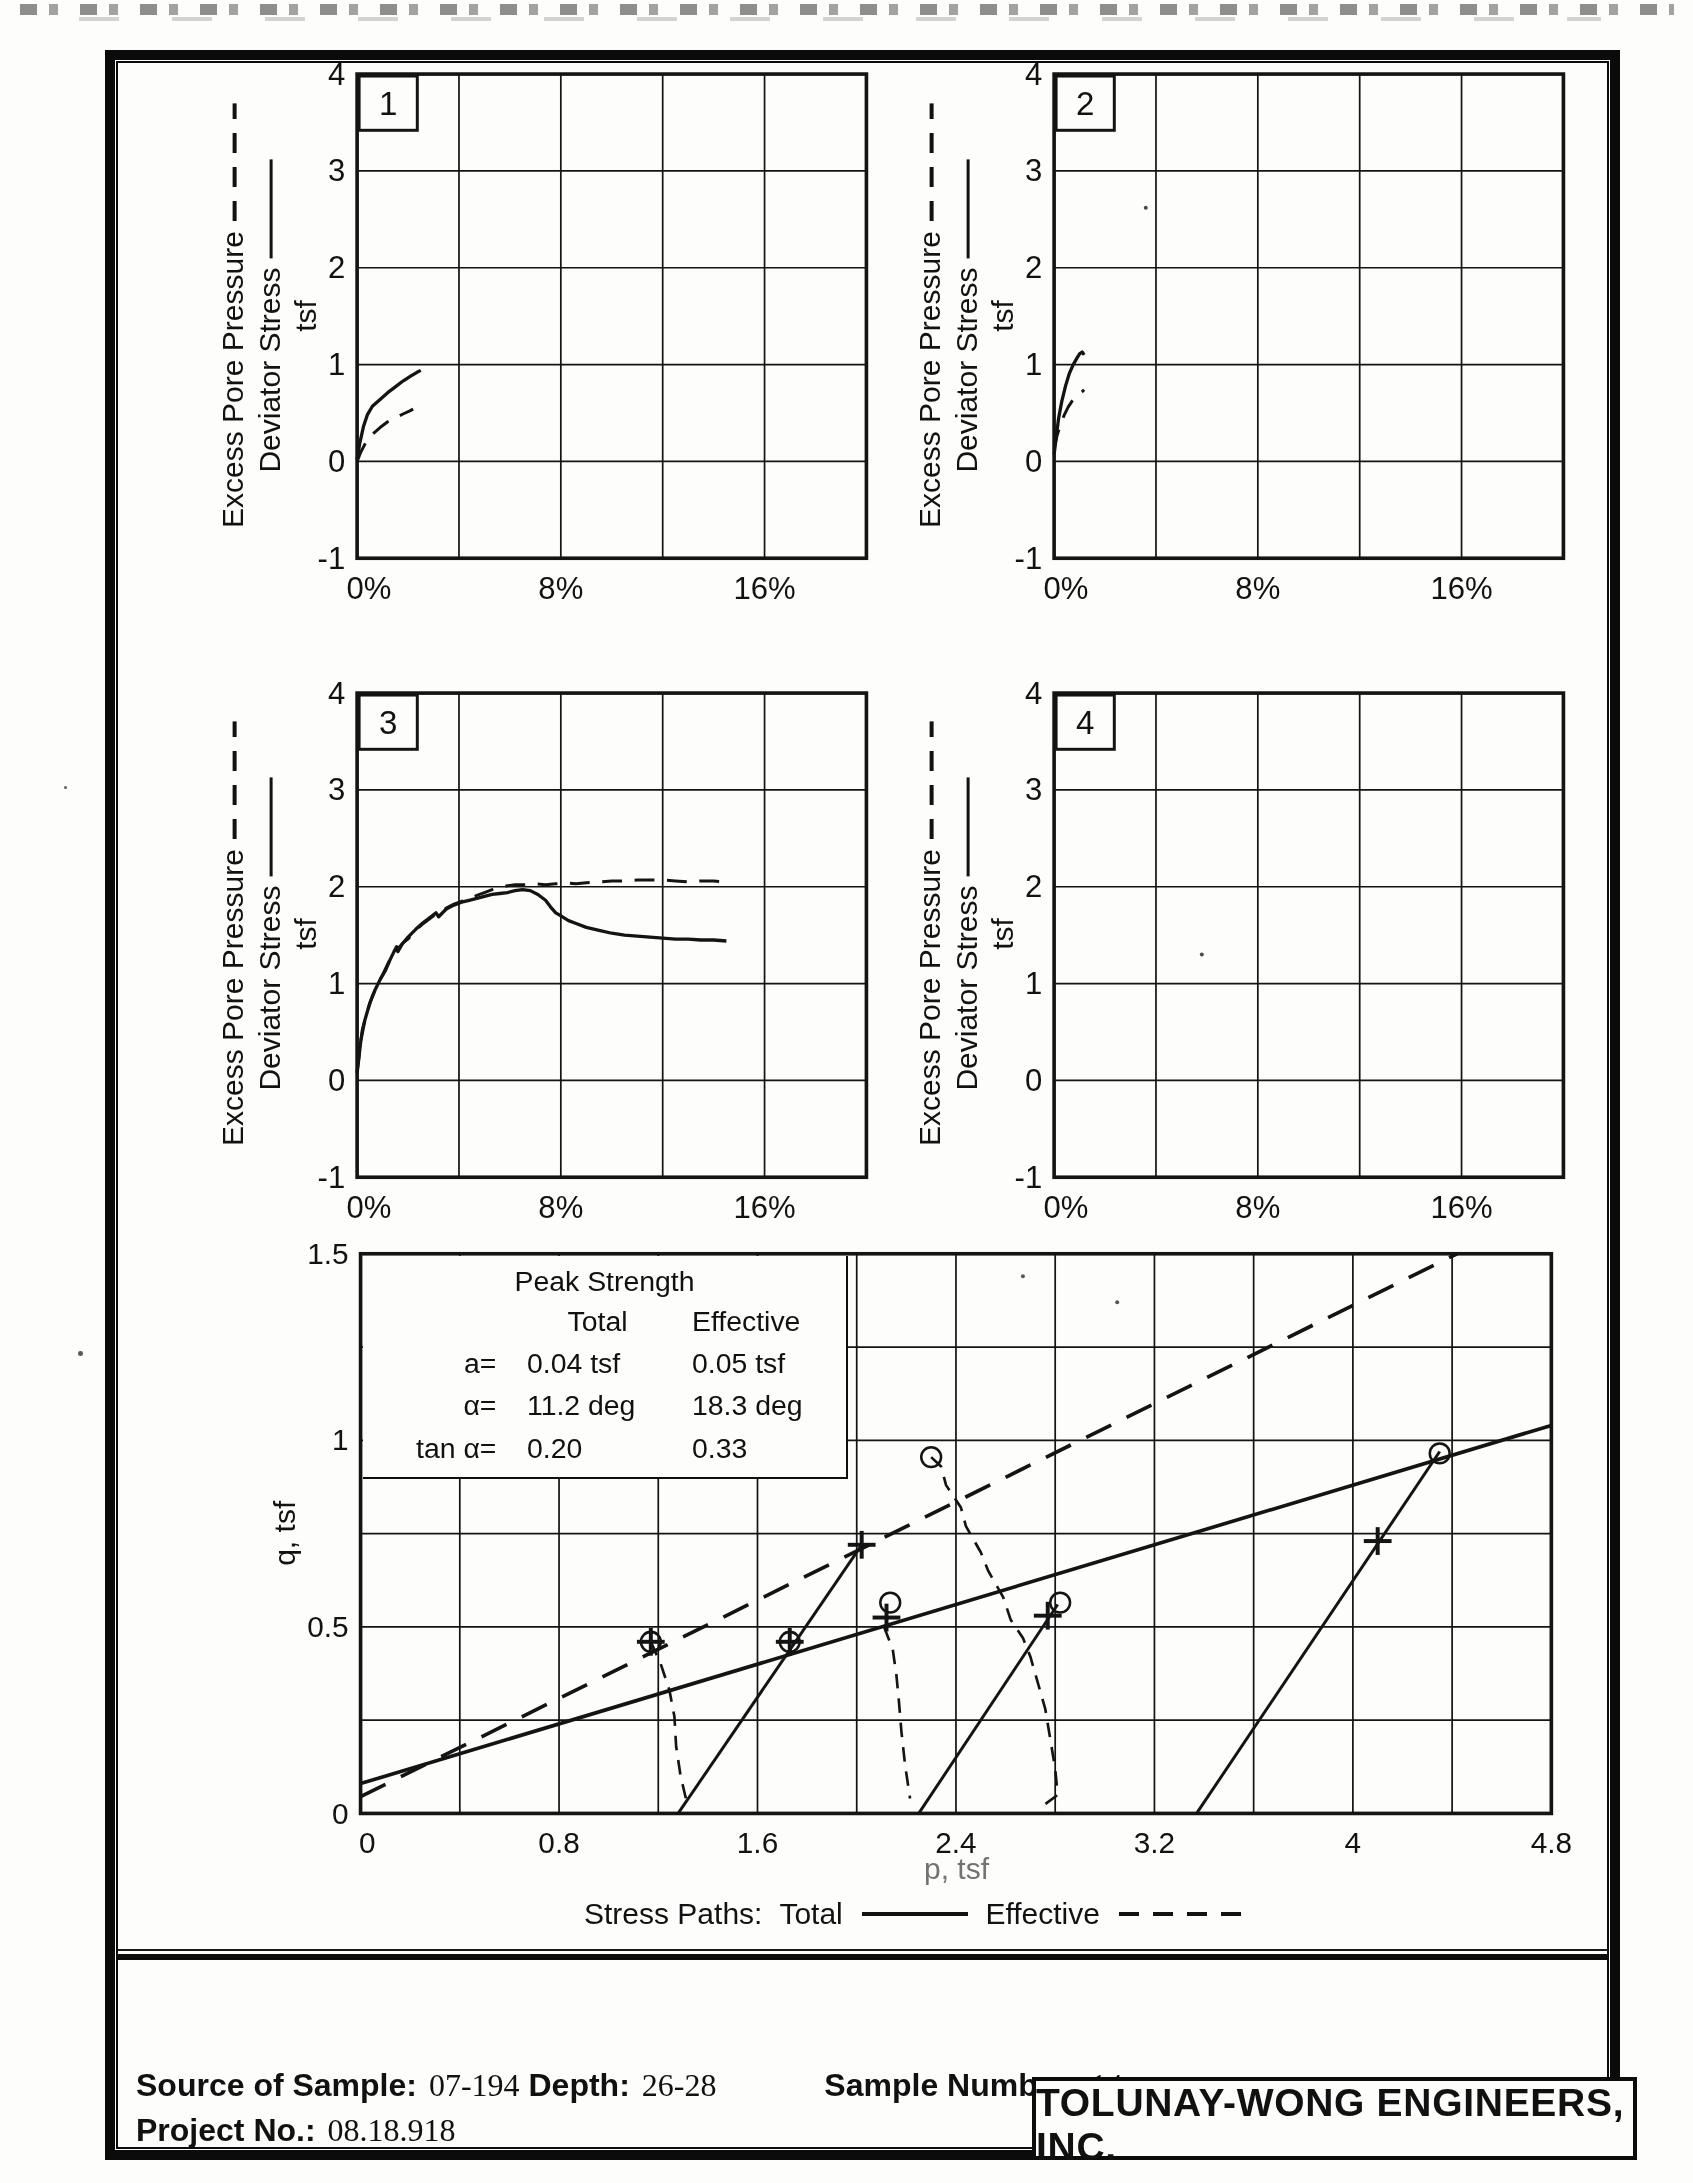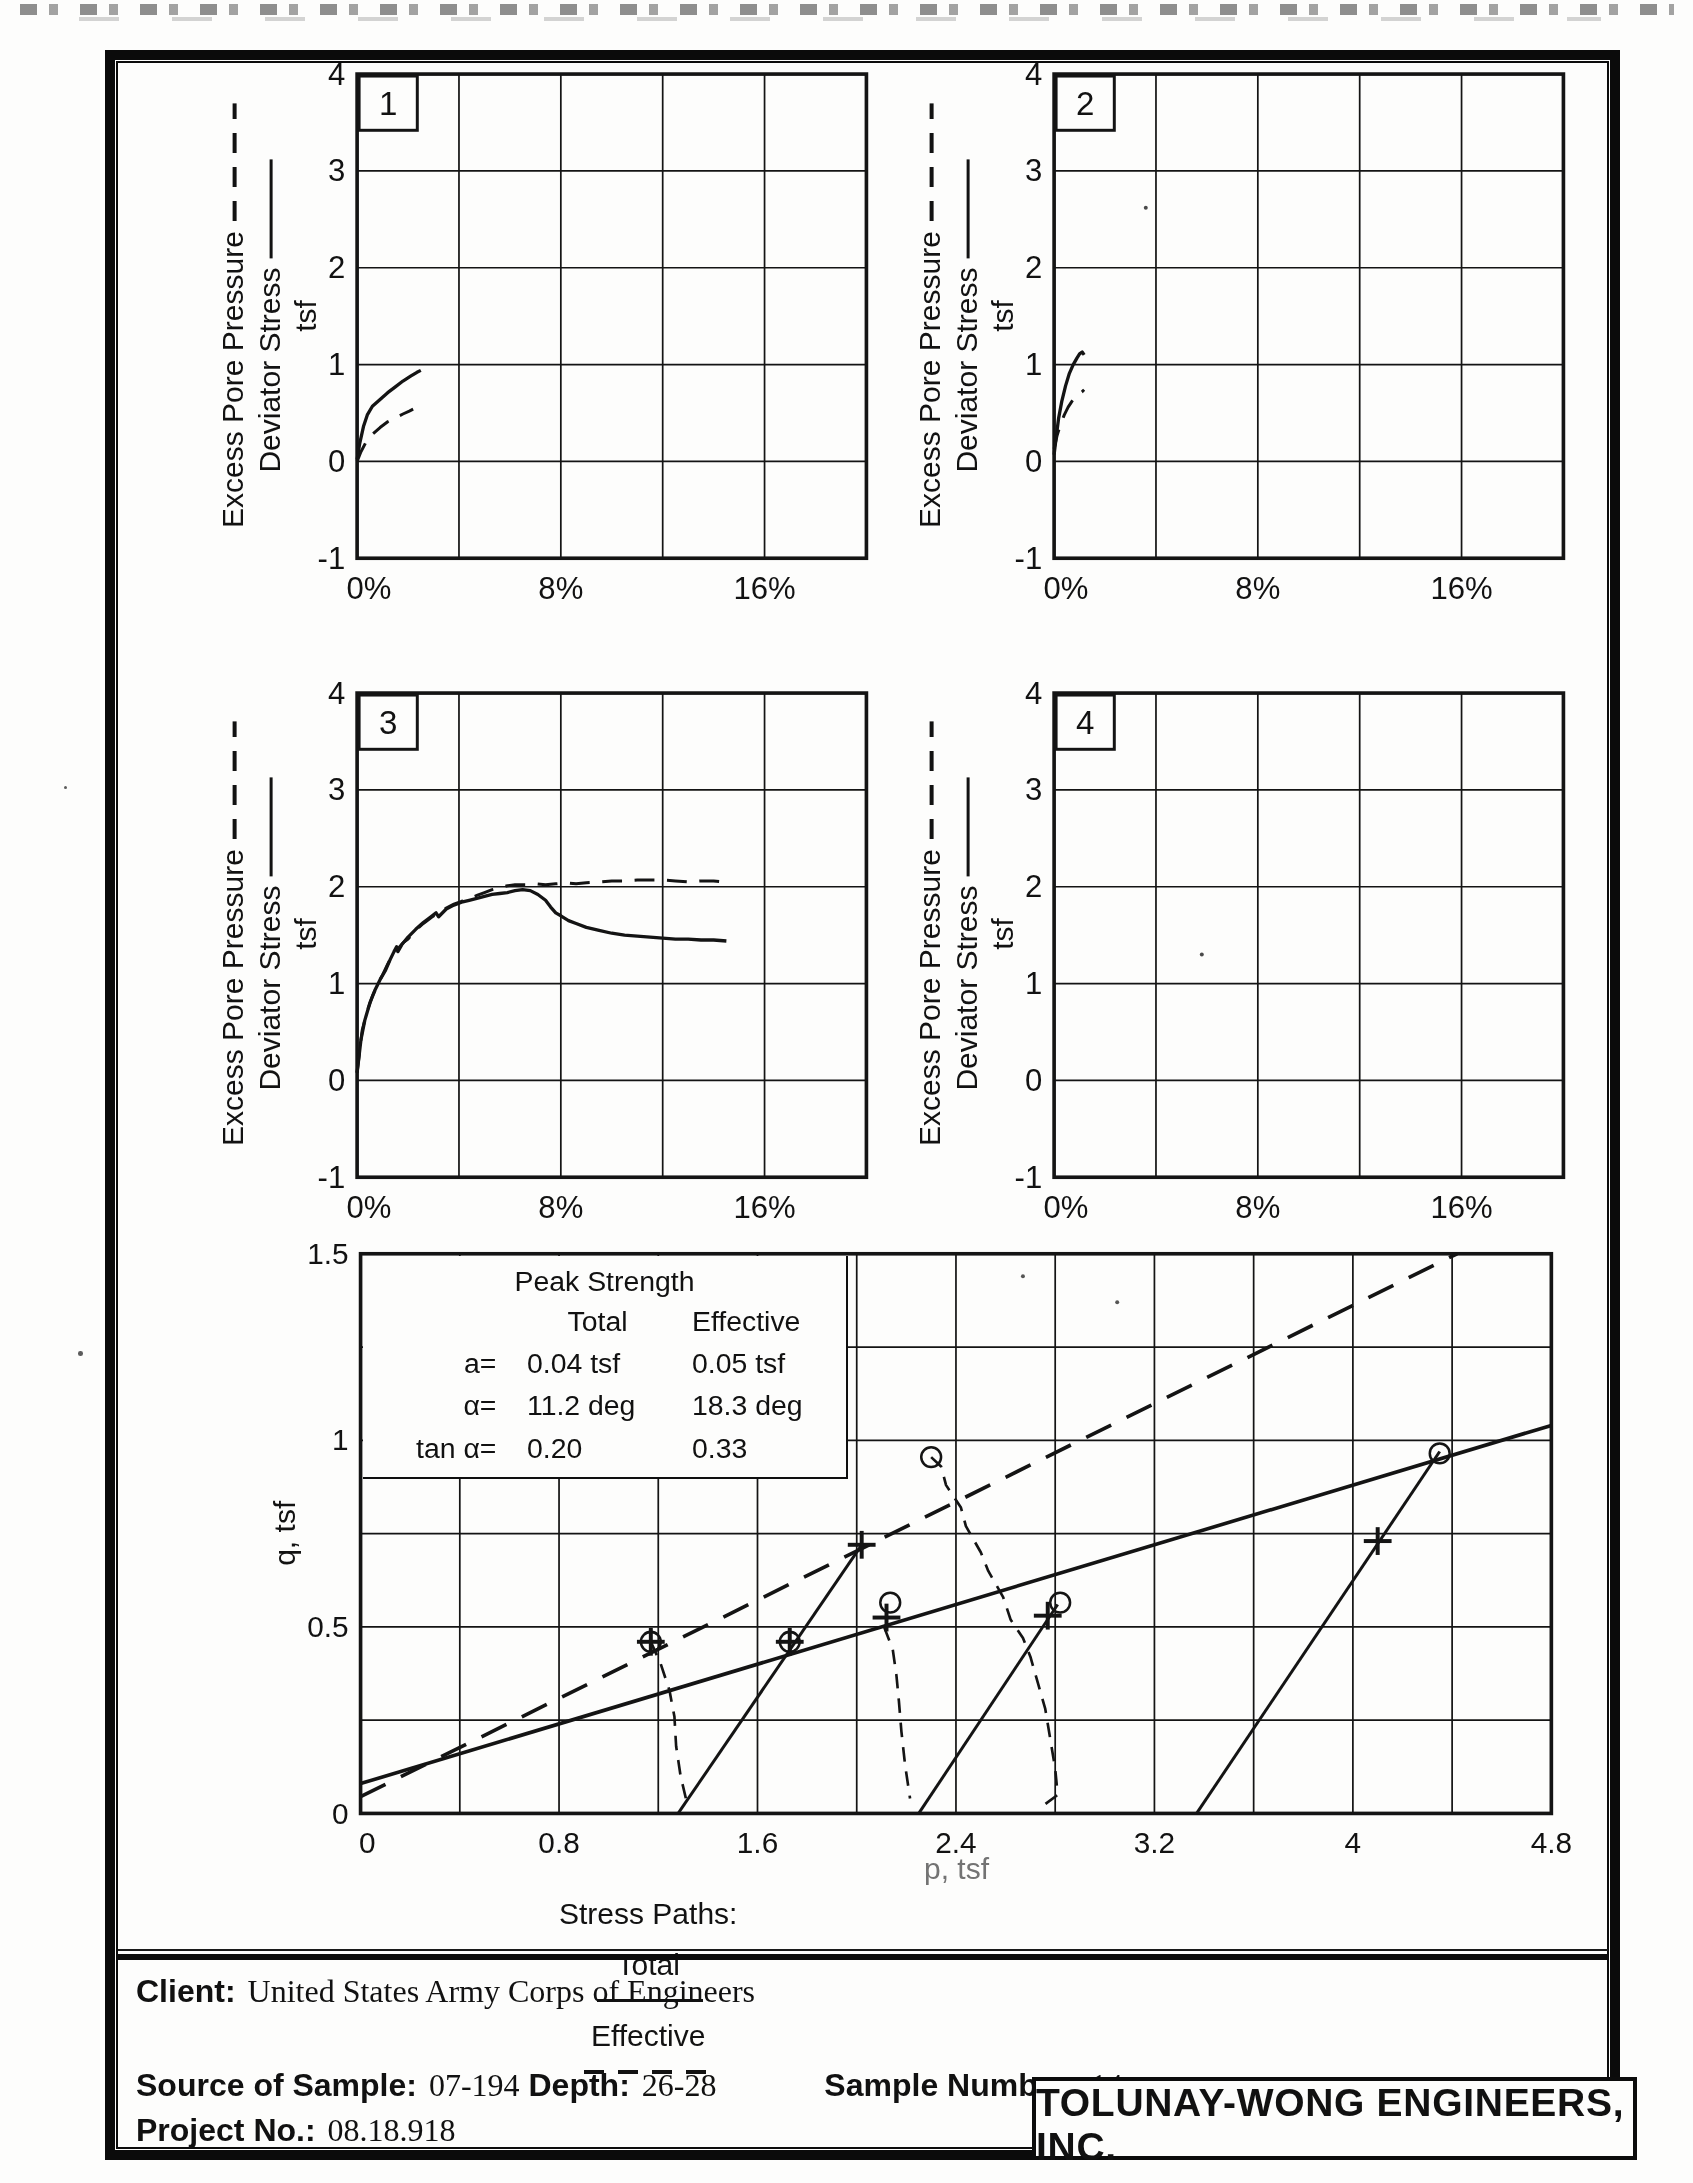--- a/index.html
+++ b/index.html
@@ -282,33 +282,30 @@
       <div class="pt-val">11.2 deg</div>
       <div class="pt-val2">18.3 deg</div>
 
       <div class="pt-label">tan α=</div>
       <div class="pt-val">0.20</div>
       <div class="pt-val2">0.33</div>
     </div>
   </div>
 
   <div class="axis-caption" style="left:824px;top:1852px;width:265px;">p, tsf</div>
-  <div class="legend-row" style="left:559px;top:1897px;flex-direction:column;">
+  <div class="legend-row" style="left:584px;top:1897px;">
     <span>Stress Paths:</span>
     <span>Total</span>
     <span class="ls ls-solid" style="width:106px;"></span>
     <span>Effective</span>
     <span class="ls ls-dash" style="width:132px;"></span>
   </div>
 
   <div class="sep" style="top:1949px;"></div>
 
-  <div class="info-row" style="left:136px;top:1973px;">
-    <span class="info-label">Client:</span><span class="info-value">United States Army Corps of Engineers</span>
-  </div>
   <div class="info-row" style="left:136px;top:2067px;">
     <span class="info-label">Source of Sample:</span><span class="info-value">07-194</span>
     <span class="info-label" style="">Depth:</span><span class="info-value">26-28</span>
     <span class="info-label" style="margin-left:99px;">Sample Number:</span><span class="info-value">14</span>
   </div>
   <div class="info-row" style="left:136px;top:2112px;">
     <span class="info-label">Project No.:</span><span class="info-value">08.18.918</span>
   </div>
   <div class="company-box" style="left:1032px;top:2077px;width:597px;height:75px;">
     <span>TOLUNAY-WONG ENGINEERS, INC.</span>

